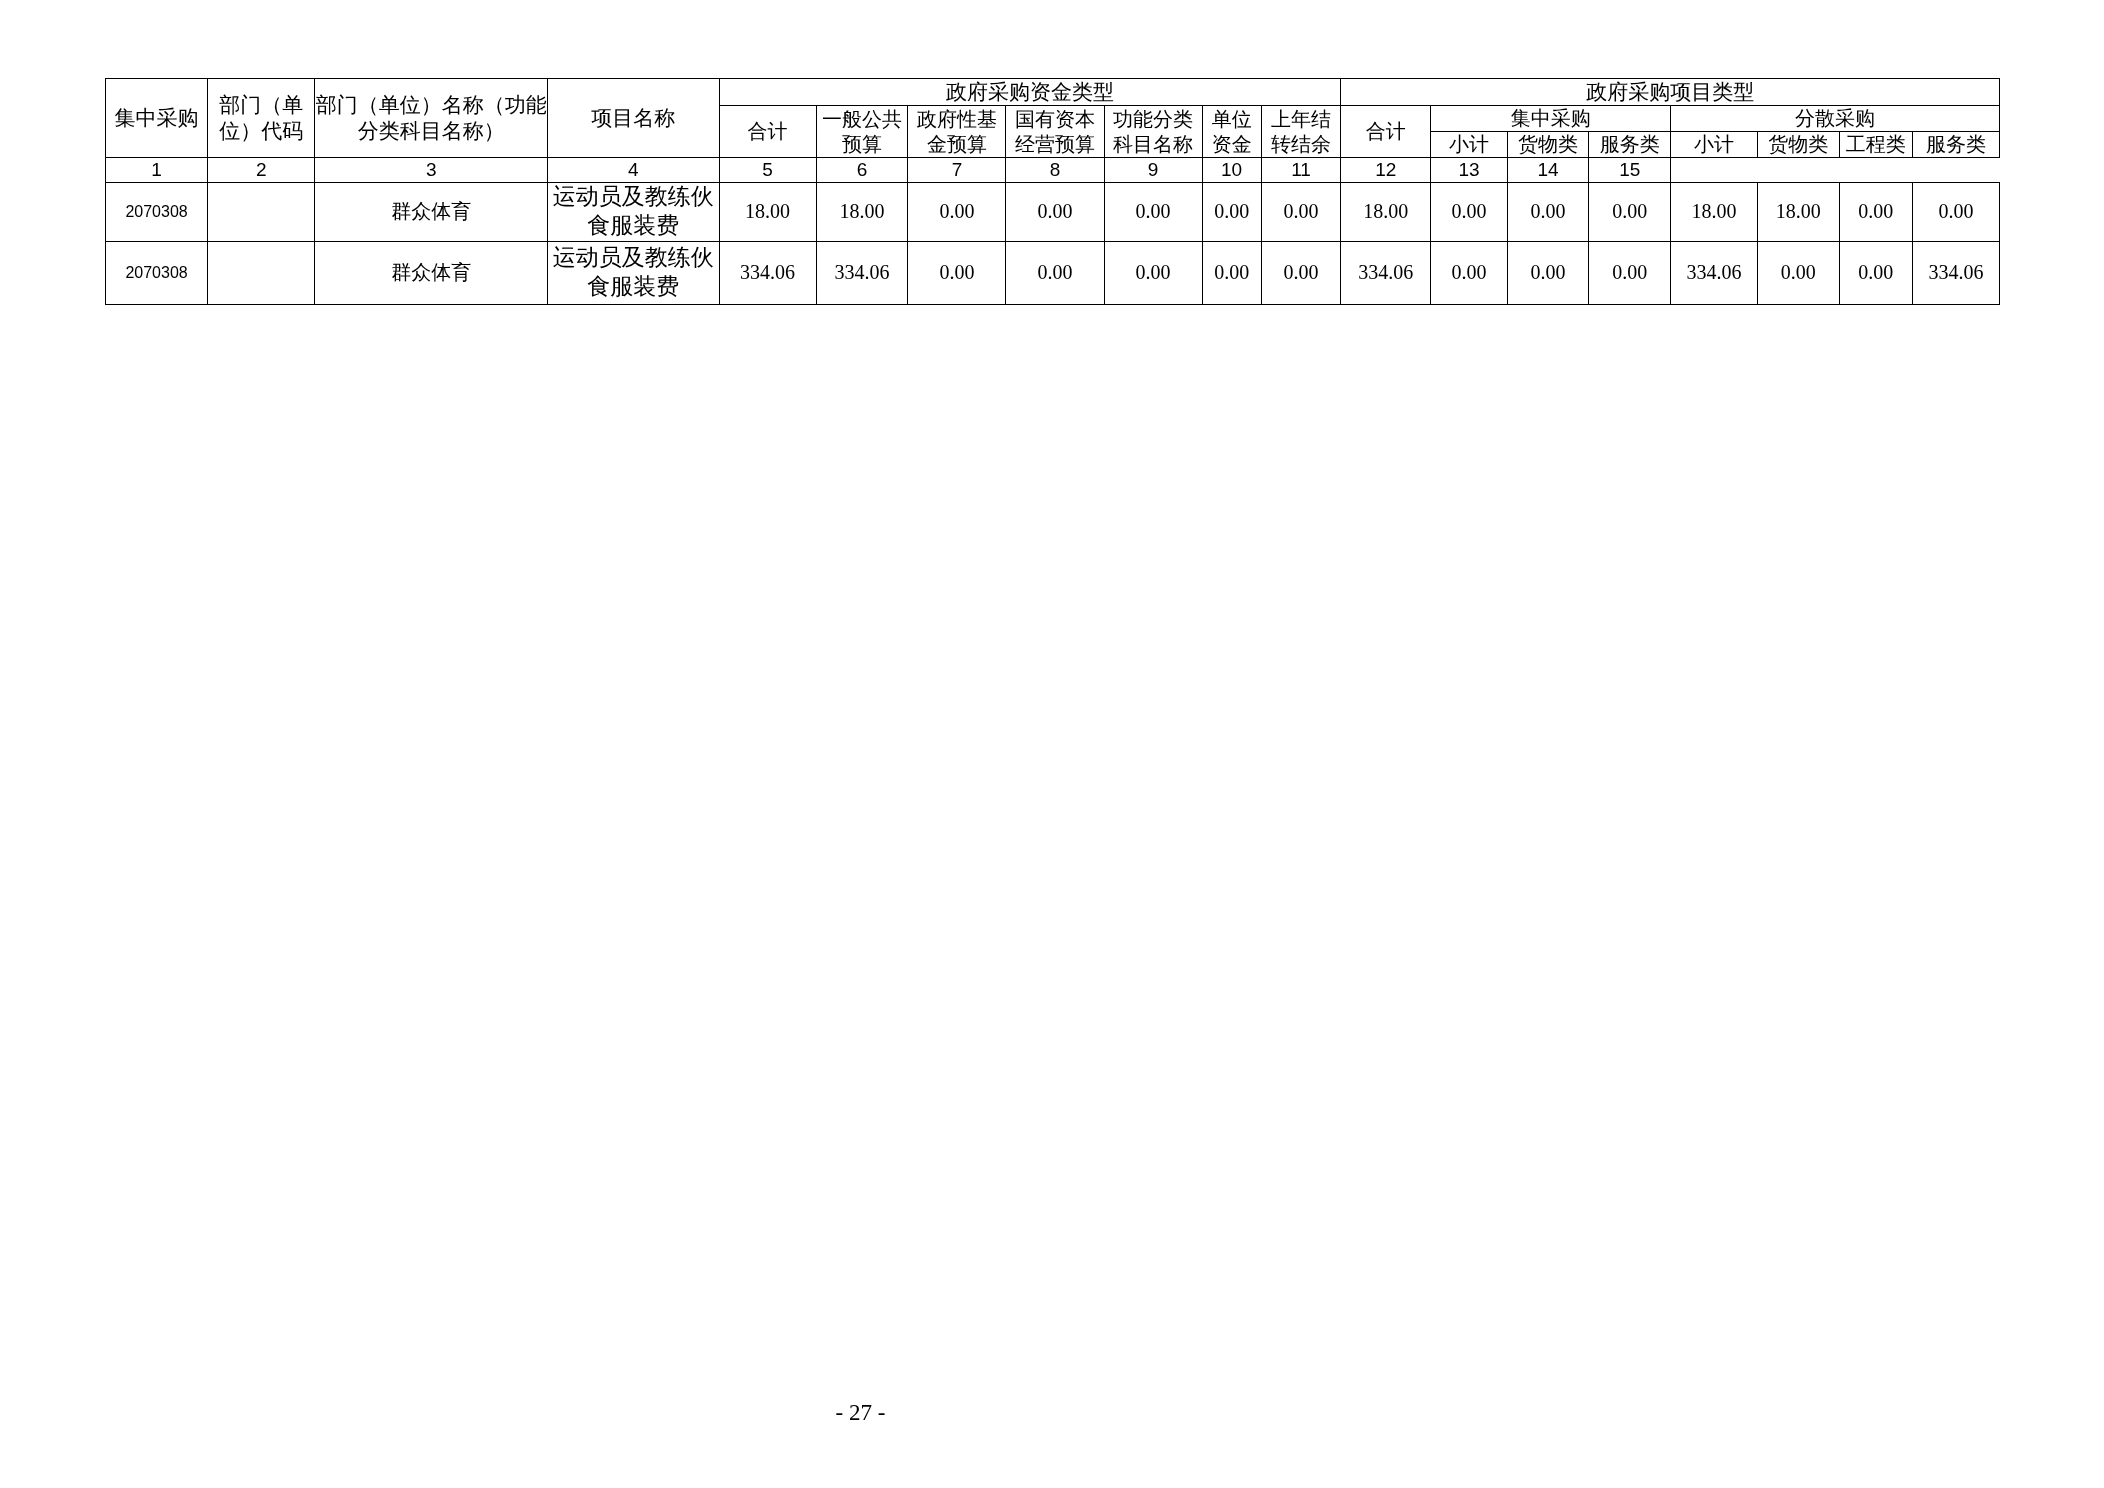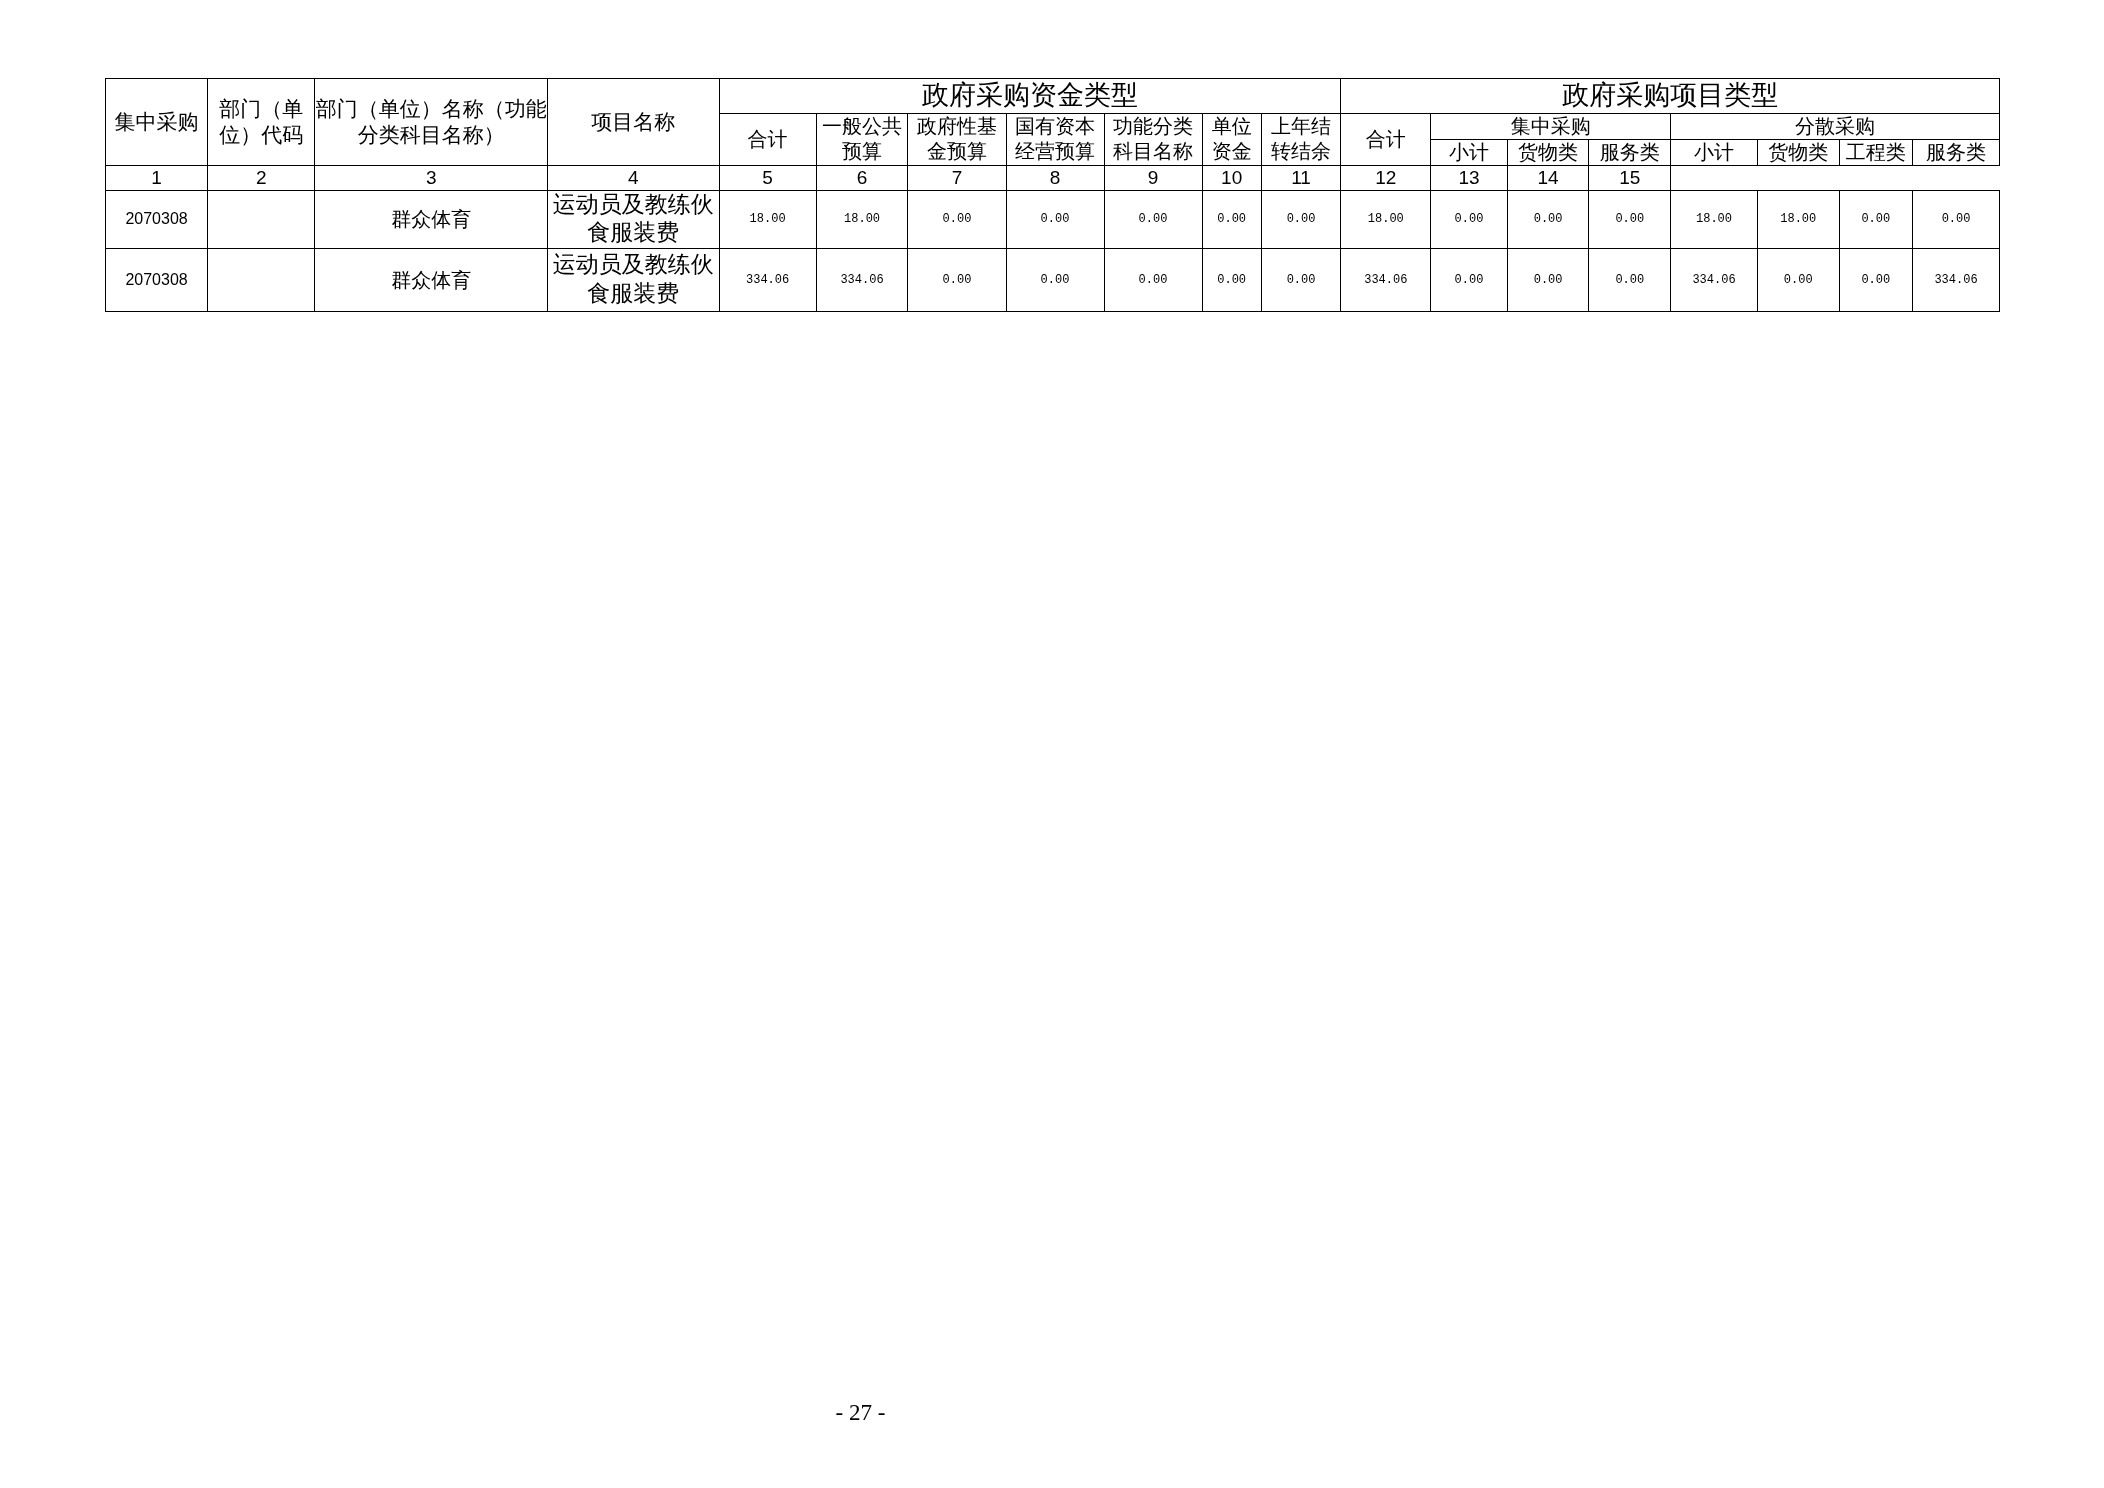--- a/index.html
+++ b/index.html
@@ -39,21 +39,21 @@
     vertical-align: middle;
     font-weight: normal;
     line-height: 1.25;
   }
   .hdr-main {
     font-size: 21px;
     font-weight: normal;
     padding: 4px 2px;
   }
   .hdr-group {
-    font-size: 27px;
+    font-size: 21px;
     padding: 5px 2px;
   }
   .hdr-sub {
     font-size: 20px;
     padding: 4px 1px;
   }
   .hdr-num {
     font-size: 19px;
     padding: 3px 1px;
     font-family: "Liberation Sans", sans-serif;
@@ -70,22 +70,22 @@
     text-align: left;
     padding: 6px 8px;
   }
   .cell-text-c {
     font-size: 20px;
     text-align: center;
     padding: 6px 4px;
     font-family: Liberation Serif, serif;
   }
   .cell-num {
-    font-family: Liberation Mono, monospace;
-    font-size: 12px;
+    font-family: Liberation Serif, serif;
+    font-size: 20px;
     text-align: right;
     padding: 6px 6px 6px 2px;
     white-space: nowrap;
   }
   .row-body td {
     height: 46px;
   }
   .row-body-tall td {
     height: 62px;
   }

